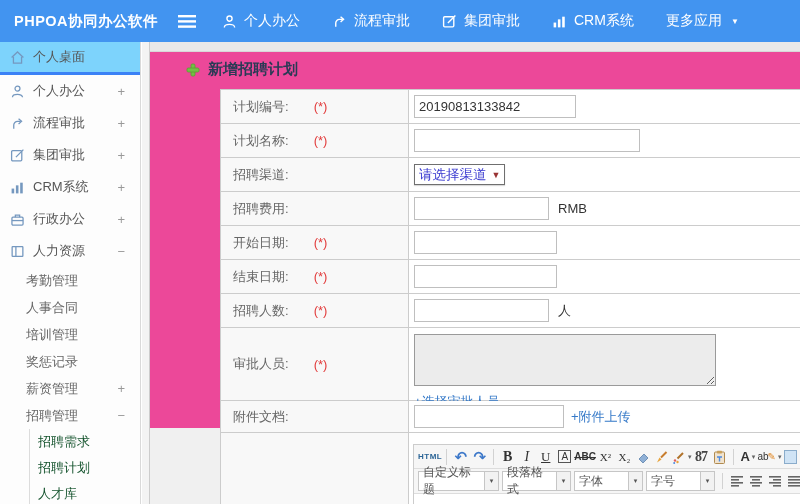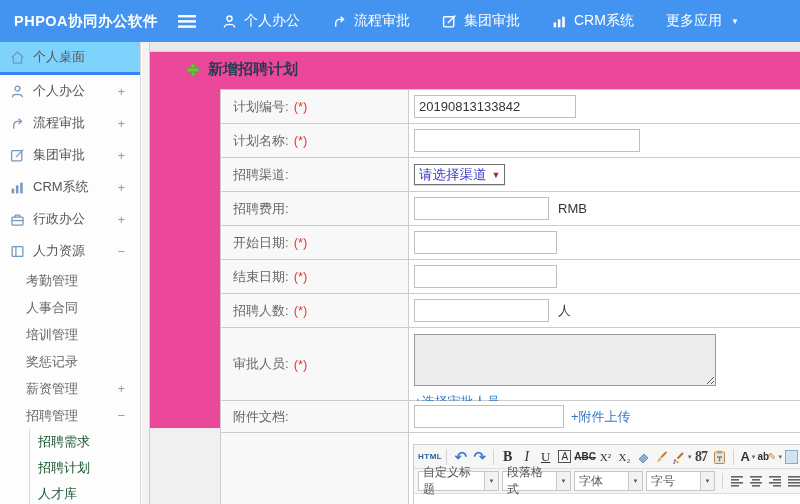--- a/index.html
+++ b/index.html
@@ -31,21 +31,21 @@
   .main { position:absolute; top:42px; left:150px; right:0; bottom:0; background:#ec4899; overflow:hidden; }
   .main-strip { height:10px; background:#e9e9e9; border-bottom:1px solid #d8d8d8; }
   .gray-patch { position:absolute; left:0; top:386px; width:70px; bottom:0; background:#f0f0f0; }
   .page-header { position:absolute; left:36px; top:18px; display:flex; align-items:center; }
   .plus-ico { margin-right:8px; display:flex; }
   .page-title { color:#2a3a55; font-size:15px; font-weight:bold; }
 
   
   .ftable { position:absolute; left:70px; top:47px; width:760px; border-top:1px solid #ccc; border-left:1px solid #ccc; background:#fff; }
   .frow { display:flex; border-bottom:1px solid #ccc; }
-  .flabel { width:188px; background:#f8f8f8; border-right:1px solid #ccc; display:flex; align-items:center; padding-left:12px; color:#666; }
+  .flabel { width:188px; background:#f8f8f8; border-right:1px solid #ccc; display:flex; align-items:center; padding-left:12px; color:#666;gap:20px; }
   .req { color:#e23b3b; margin-left:5px; }
   .fvalue { flex:1; background:#fff; display:flex; align-items:center; padding:4px 0 4px 5px; }
   .h34 { height:34px; } .h73 { height:73px; } .h32 { height:32px; } .hEditor { height:120px; }
   input.txt { height:23px; border:1px solid #bfbfbf; background:#fff; font-family:inherit; font-size:13px; color:#333; padding:0 4px; }
   .w162{width:162px;} .w226{width:226px;} .w143{width:143px;} .w135{width:135px;} .w150{width:150px;}
   .suffix { margin-left:9px; color:#333; }
   .blue-link { color:#3579c8; cursor:pointer; }
   .sel-box { display:inline-flex; align-items:center; border:1px solid #6f6f6f; background:#fff; height:21px; padding:0 4px 0 4px; box-shadow:0 1px 1px rgba(0,0,0,.15); cursor:pointer; }
   .sel-box .sel-text { color:#3b3bd0; font-size:13.5px; }
   .sel-box .sel-arrow { color:#993333; font-size:9px; margin-left:5px; }
@@ -64,21 +64,21 @@
   .tb-undo,.tb-redo { color:#3d78c9; font-size:15px; font-weight:bold; }
   .tb-b { font-family:"Liberation Serif",serif; font-weight:bold; font-size:14px; }
   .tb-i { font-family:"Liberation Serif",serif; font-style:italic; font-size:14px; }
   .tb-u { font-family:"Liberation Serif",serif; font-size:13px; text-decoration:underline; }
   .tb-abox { font-size:10px; border:1px solid #555; padding:0 2px; line-height:11px; }
   .tb-abc { font-size:10px; font-weight:bold; text-decoration:line-through; }
   .tb-sup,.tb-sub { font-size:11px; font-family:"Liberation Serif",serif; }
   .tb-quote { font-family:"Liberation Serif",serif; font-weight:bold; font-size:14px; color:#444; letter-spacing:-1px; }
   .tb-caret { font-size:7px; color:#666; margin-left:2px; }
   .tb-A { font-size:13px; font-weight:bold; }
-  .tb-ab { font-size:10px; font-weight:bold; }
+  .tb-ab { font-size:10px; font-weight:normal; }
   .tb-pen { color:#e08b2d; font-size:10px; margin-left:-1px; }
   .edge-icon { width:13px; height:14px; background:#cfe3f5; border:1px solid #8aaccb; }
   .combo { display:inline-flex; margin-right:3px; height:20px; }
   .combo .cbox { border:1px solid #c6c6c6; background:#fff; display:flex; align-items:center; padding:0 4px; font-size:12px; color:#555; width:55px; }
   .combo .cbox.wide { width:67px; }
   .combo .carrow { border:1px solid #c6c6c6; border-left:none; background:#f2f2f2; width:14px; display:flex; align-items:center; justify-content:center; font-size:7px; color:#555; }
   .ed-content { height:60px; background:#fff; }
 </style>
 </head>
 <body>

